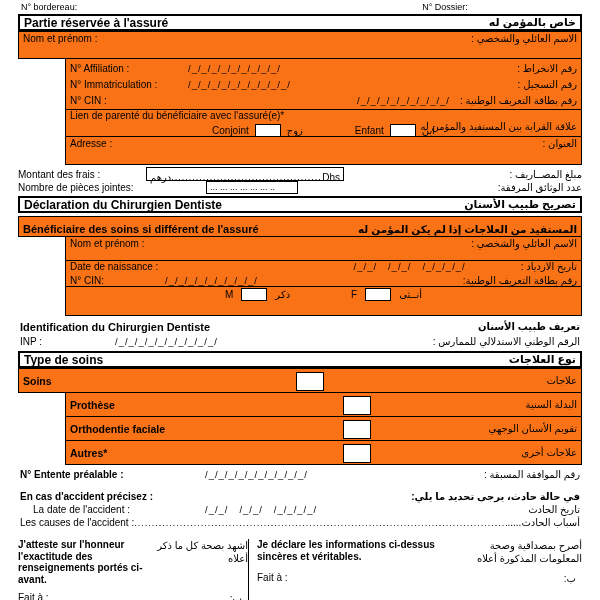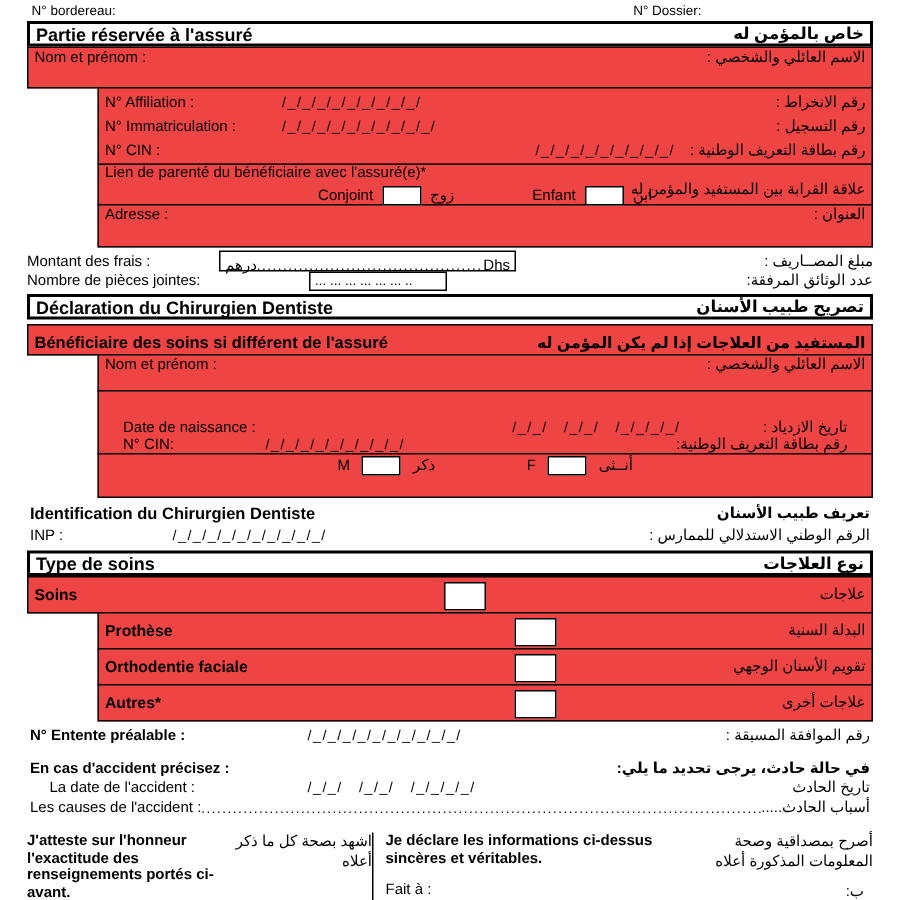--- a/index.html
+++ b/index.html
@@ -1,21 +1,21 @@
 <!DOCTYPE html>
 <html><head>
 <meta charset="utf-8">
 <style>
   * { margin:0; padding:0; box-sizing:border-box; }
   html,body { width:600px; height:600px; background:#fff; color:#000;
     font-family:"Liberation Sans","DejaVu Sans",sans-serif; font-size:10px; }
   .form { position:absolute; left:18px; top:2px; width:564px; }
   .toprow { display:flex; height:12px; padding-left:3px; font-size:9px; }
   .toprow .dossier { margin-left:345px; }
-  .bx { border:1px solid #000; background:#ef4444; }
+  .bx { border:1px solid #000; background:#f97316; }
   .bx + .bx { margin-top:-1px;margin-left:47px; }
   .hdr { border:2px solid #000; display:flex; justify-content:space-between;
     align-items:center; padding:0 4px; font-weight:bold; font-size:12px; height:17px; }
   .hdr .ar { font-size:11px; }
   .row { display:flex; align-items:center; }
   .sp { flex:1; }
   .ar { direction:rtl; text-align:right; font-size:10px; }
   .digits { white-space:pre; letter-spacing:1px; font-size:9.5px; }
   .cb { display:inline-block; width:26px; height:13px; border:1px solid #000; background:#fff; vertical-align:middle; }
   .cb-big { width:28px; height:19px; }
@@ -33,21 +33,21 @@
   .mrow .lab { width:128px; }
   .mbox { width:198px; height:14px; border:1px solid #000; display:flex; align-items:flex-start; padding:4px 3px; }
   .prow { height:13px; }
   .prow .lab { width:188px; }
   .pbox { width:92px; height:13px; border:1px solid #000; overflow:hidden; white-space:nowrap; padding:0 3px; font-size:9px; }
   
   .benef { margin-top:3px; height:21px; display:flex; justify-content:space-between; align-items:flex-end;
     padding:1px 4px; font-weight:bold; font-size:11px; }
   .benef .ar { font-size:10.5px; }
   .nomB { height:25px; display:flex; justify-content:space-between; padding:1px 4px; align-items:flex-start; }
-  .dateB { height:43px; padding:0 16px; display:flex; flex-direction:column; justify-content:flex-end; }
+  .dateB { height:27px; padding:0 4px; display:flex; flex-direction:column; justify-content:space-between; }
   .dateB .lab { width:95px; }
   .sexe { height:30px; padding:0 4px; }
   .sexe .l1 { display:flex; justify-content:space-between; height:14px; }
   .sexe .l2 { display:flex; align-items:center; justify-content:center; gap:8px; height:15px; }
   .identhdr { margin-top:5px; height:13px; display:flex; justify-content:space-between;
     font-weight:bold; font-size:11px; padding:0 2px; }
   .inprow { height:14px; padding:0 2px; }
   .inprow .lab { width:95px; }
   
   .soins { margin-top:3px; }

